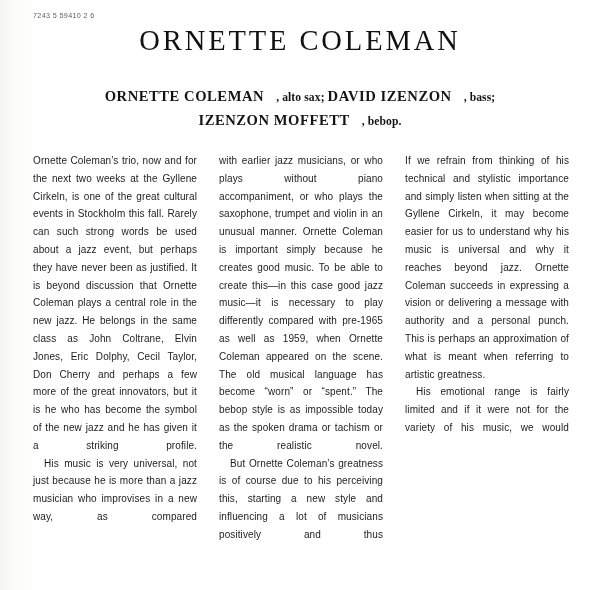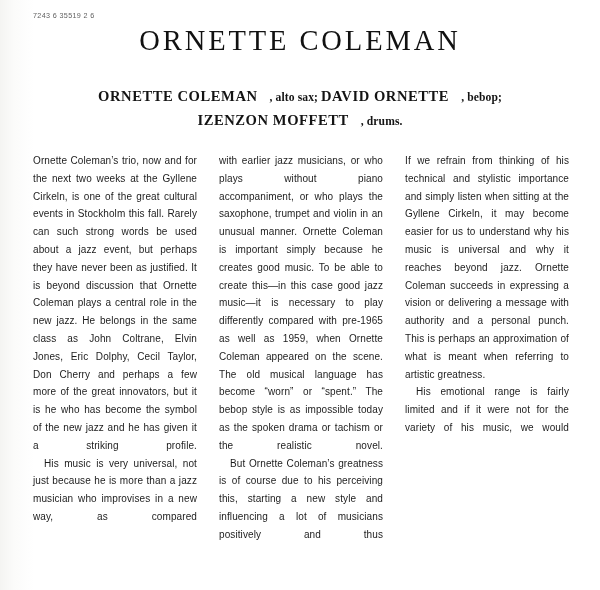--- a/index.html
+++ b/index.html
@@ -122,32 +122,32 @@
   
   .column p.continued {
     text-align-last: justify;
   }
 </style>
 </head>
 <body>
 
 <div class="page">
 
-  <div class="catalog-number">7243 6 35519 2 6</div>
+  <div class="catalog-number">7243 5 59410 2 6</div>
 
   <div class="masthead">
     <h1 class="album-title">ORNETTE COLEMAN</h1>
   </div>
 
   <div class="credits">
     <span class="credits-line">
-      <span class="credit-name">ORNETTE COLEMAN</span><span class="credit-role">, alto sax; </span><span class="credit-name">DAVID ORNETTE</span><span class="credit-role">, bebop;</span>
+      <span class="credit-name">ORNETTE COLEMAN</span><span class="credit-role">, alto sax; </span><span class="credit-name">DAVID IZENZON</span><span class="credit-role">, bass;</span>
     </span>
     <span class="credits-line">
-      <span class="credit-name">IZENZON MOFFETT</span><span class="credit-role">, drums.</span>
+      <span class="credit-name">IZENZON MOFFETT</span><span class="credit-role">, bebop.</span>
     </span>
   </div>
 
   <div class="columns">
 
     <div class="column">
       <p class="continued">Ornette Coleman’s trio, now and for the next two weeks at the Gyllene Cirkeln, is one of the great cultural events in Stockholm this fall. Rarely can such strong words be used about a jazz event, but perhaps they have never been as justified. It is beyond discussion that Ornette Coleman plays a central role in the new jazz. He belongs in the same class as John Coltrane, Elvin Jones, Eric Dolphy, Cecil Taylor, Don Cherry and perhaps a few more of the great innovators, but it is he who has become the symbol of the new jazz and he has given it a striking profile.</p>
       <p class="continued">His music is very universal, not just because he is more than a jazz musician who improvises in a new way, as compared</p>
     </div>
 

